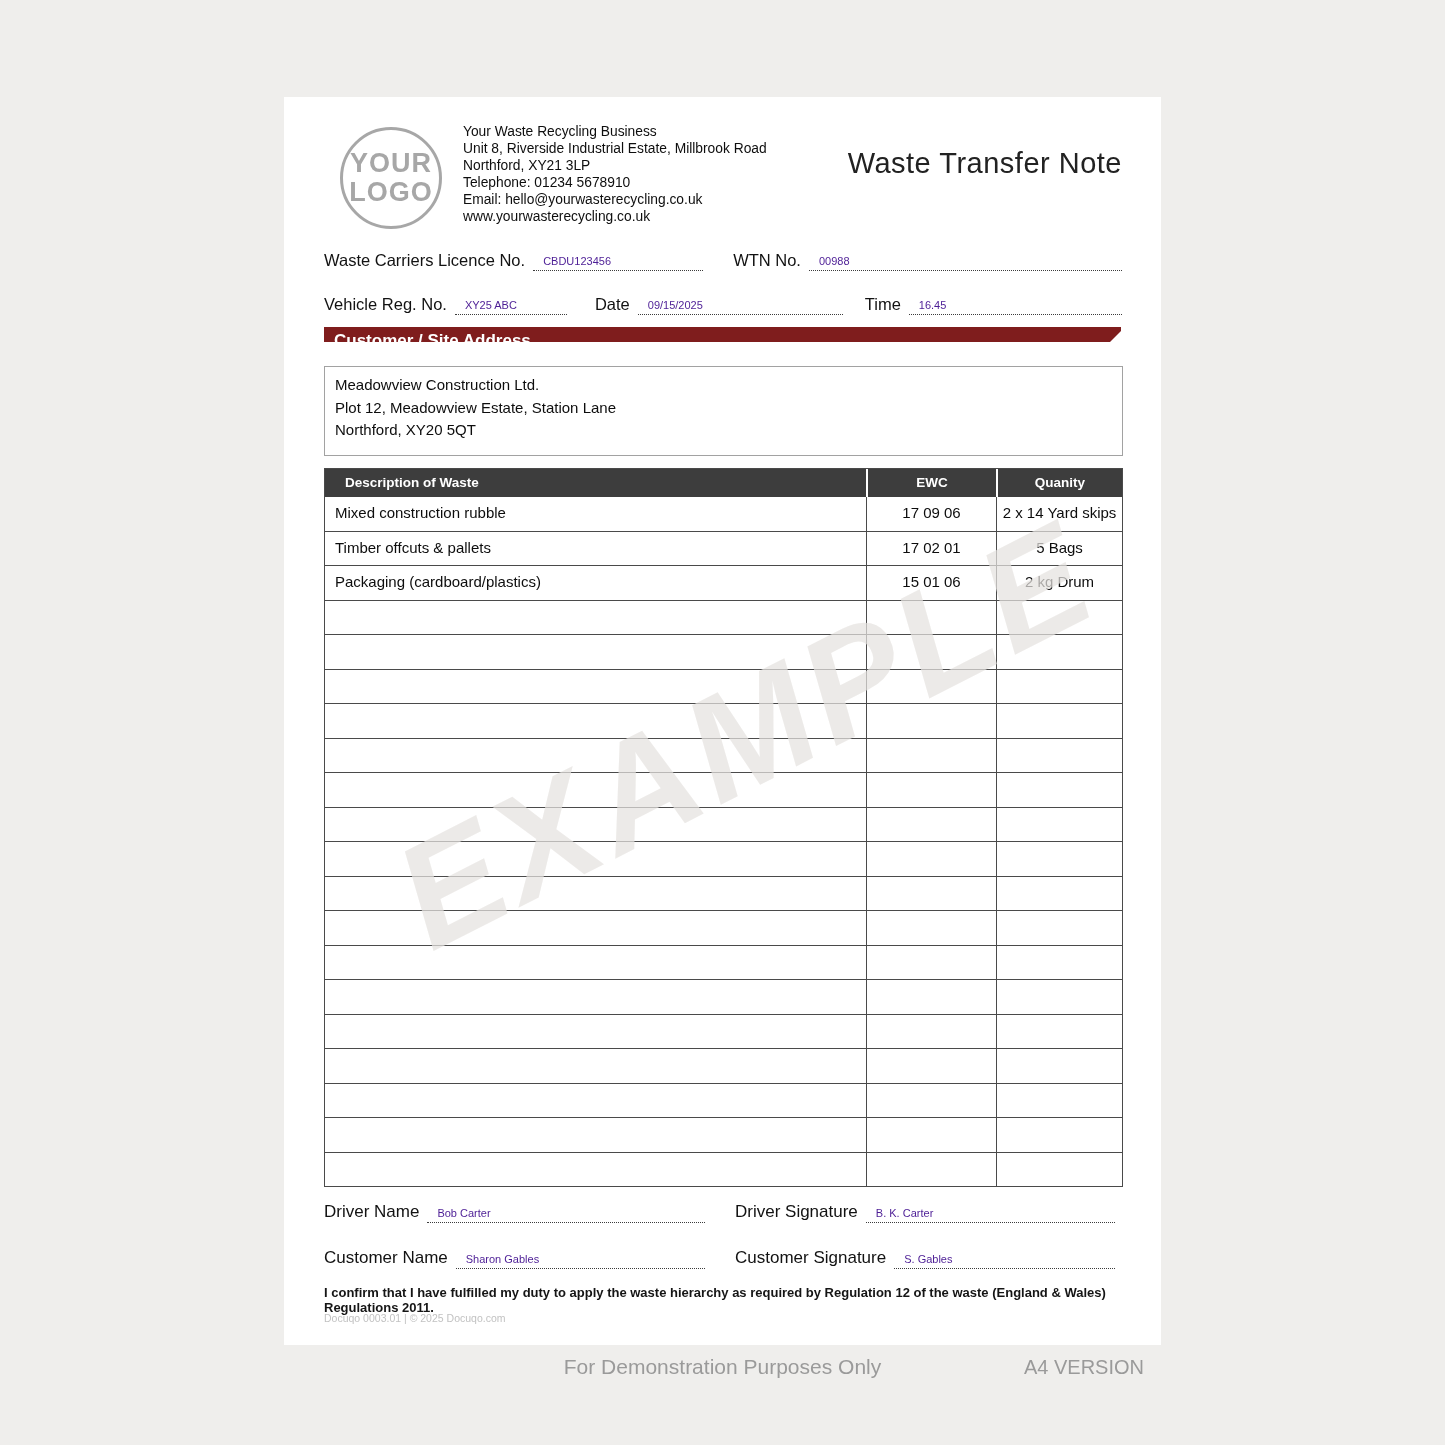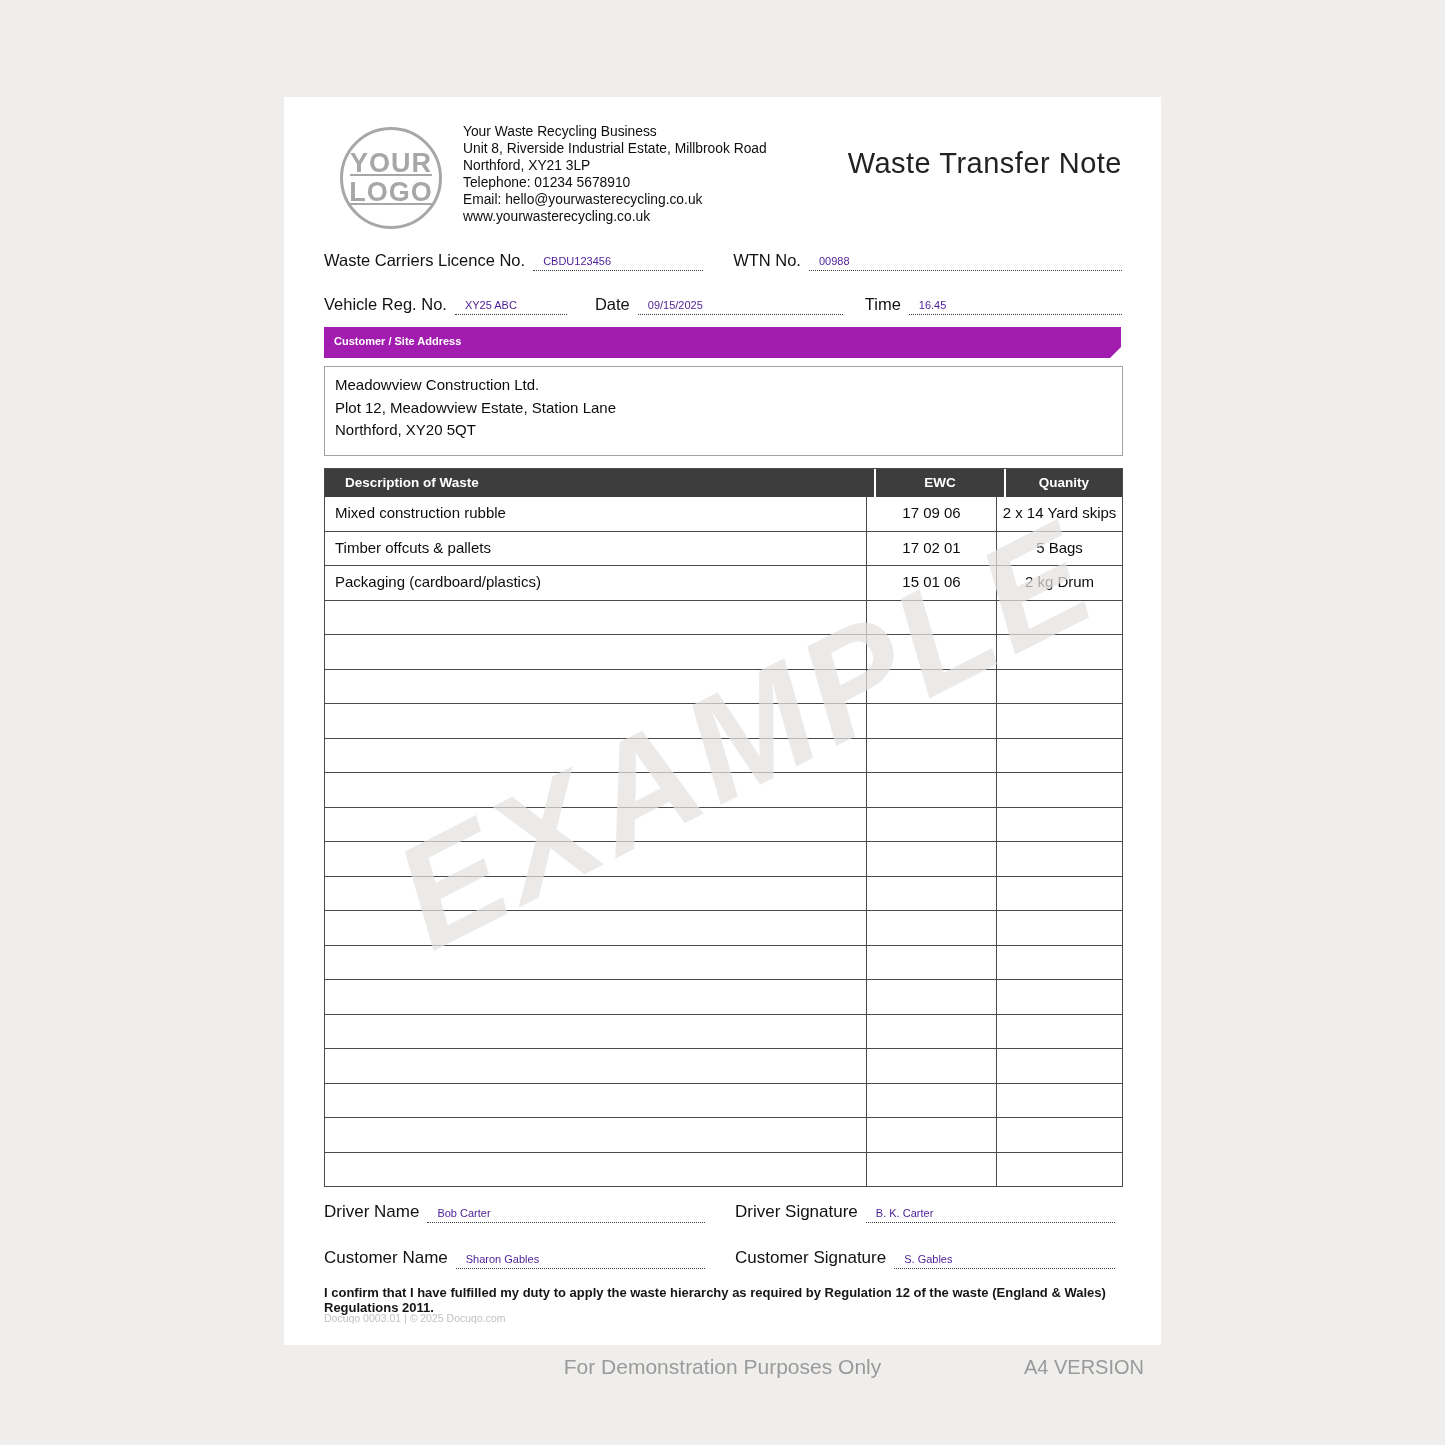--- a/index.html
+++ b/index.html
@@ -3,47 +3,47 @@
 <meta charset="utf-8">
 <style>
   html,body{margin:0;padding:0;}
   body{font-family:"Liberation Sans",sans-serif;}
   .canvas{position:relative;width:1445px;height:1445px;background:#efeeec;overflow:hidden;}
   .page{position:absolute;left:284px;top:97px;width:877px;height:1248px;background:#ffffff;}
 
   
   .logo-circle{position:absolute;left:56px;top:30px;width:102px;height:102px;border:3.5px solid #a7a7a7;
     border-radius:50%;display:flex;flex-direction:column;align-items:center;justify-content:center;
-    color:#a7a7a7;font-weight:bold;font-size:27px;line-height:29px;letter-spacing:1px;box-sizing:border-box;text-decoration:underline;}
+    color:#a7a7a7;font-weight:bold;font-size:27px;line-height:29px;letter-spacing:1px;box-sizing:border-box;}
   .business{position:absolute;left:179px;top:26px;font-size:13.8px;line-height:17px;color:#0e0e0e;}
   .doc-title{position:absolute;right:39px;top:50px;font-size:29px;font-weight:300;color:#222;letter-spacing:.5px;}
 
   
   .field-row{position:absolute;left:40px;width:798px;display:flex;align-items:flex-end;height:24px;}
   .f-label{font-size:16.5px;color:#121212;white-space:nowrap;padding-right:8px;padding-bottom:1px;}
   .fill{border-bottom:1.6px dotted #3c3c3c;position:relative;height:24px;box-sizing:border-box;}
   .fill .val{position:absolute;left:10px;bottom:3px;font-size:11px;color:#4c1d95;white-space:nowrap;}
   .row-1{top:150px;}
   .row-2{top:194px;}
   .w-licence{width:170px;} .ml30{margin-left:30px;} .ml28{margin-left:28px;} .ml22{margin-left:22px;}
   .w-vehicle{width:112px;} .w-date{width:205px;} .grow{flex:1;}
 
   
-  .section-bar{position:absolute;left:40px;top:230px;width:797px;height:31px;background:#a21caf;color:#fff;
-    font-size:11px;font-weight:bold;line-height:28px;padding-left:10px;box-sizing:border-box;
+  .section-bar{position:absolute;left:40px;top:230px;width:797px;height:15px;background:#7f1d1d;color:#fff;
+    font-size:17px;font-weight:bold;line-height:28px;padding-left:10px;box-sizing:border-box;
     clip-path:polygon(0 0,100% 0,100% calc(100% - 11px),calc(100% - 11px) 100%,0 100%);}
   .address-box{position:absolute;left:40px;top:269px;width:799px;height:90px;border:1.5px solid #a2a2a2;
     box-sizing:border-box;padding:7px 10px;font-size:15px;line-height:22.5px;color:#0d0d0d;}
 
   
   .waste-table{position:absolute;left:40px;top:371px;width:799px;border:1.5px solid #4a4a4a;box-sizing:border-box;}
   .t-head{display:flex;height:28px;background:#3d3d3d;color:#fff;font-size:13.5px;font-weight:bold;}
   .t-head .hc{line-height:28px;box-sizing:border-box;}
   .hc-desc{width:541px;padding-left:20px;}
-  .hc-ewc{width:130px;text-align:center;border-left:2px solid #fff;margin-left:8px;}
+  .hc-ewc{width:130px;text-align:center;border-left:2px solid #fff;}
   .hc-qty{width:125px;text-align:center;border-left:2px solid #fff;flex:1;}
   .t-row{display:flex;height:33.5px;border-top:1px solid #4a4a4a;}
   .t-row:first-child{border-top:none;}
   .t-row .tc{box-sizing:border-box;line-height:32.5px;font-size:15px;color:#0d0d0d;white-space:nowrap;overflow:hidden;}
   .tc-desc{width:541px;padding-left:10px;}
   .tc-ewc{width:130px;text-align:center;border-left:1px solid #4a4a4a;}
   .tc-qty{width:125px;text-align:center;border-left:1px solid #4a4a4a;flex:1;}
 
   
   .sig-row{position:absolute;left:40px;width:791px;display:flex;align-items:flex-end;height:28px;}

